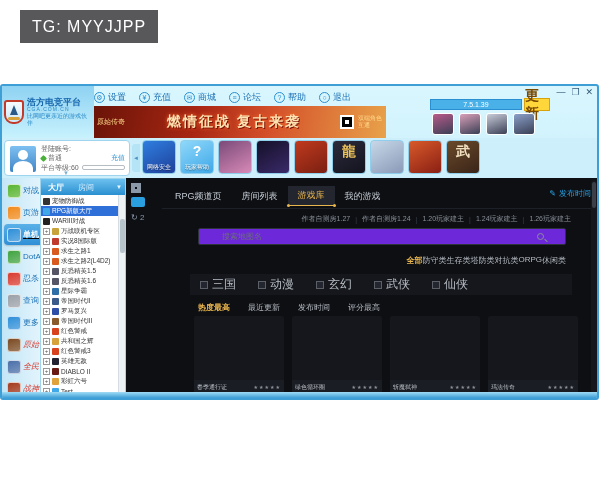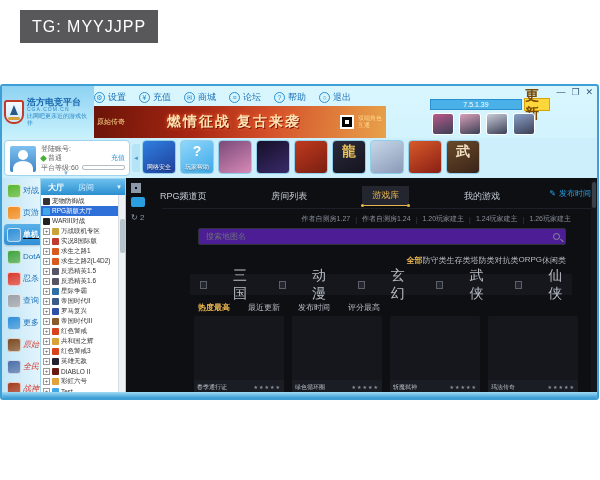--- a/index.html
+++ b/index.html
@@ -104,48 +104,48 @@
   .tree-scroll{position:absolute;right:0;top:16px;width:7px;bottom:0;background:#edf2f5;border-left:1px solid #d5dde2;}
   .tree-thumb{position:absolute;left:1px;top:24px;width:5px;height:34px;background:#b8c4cc;border-radius:2px;cursor:pointer;}
 
   .dark{position:absolute;left:124px;top:92px;width:473px;height:218px;background:#0d0f13;overflow:hidden;}
   .corner-icos{position:absolute;left:5px;top:5px;width:26px;color:#8a98a8;}
   .grid-ico{width:10px;height:10px;margin-bottom:4px;
     background:linear-gradient(90deg,#8a98a8 40%,transparent 40%,transparent 60%,#8a98a8 60%),linear-gradient(#8a98a8 40%,transparent 40%,transparent 60%,#8a98a8 60%);cursor:pointer;}
   .tv-ico{width:14px;height:10px;background:#2a9fe0;border-radius:2px;cursor:pointer;}
   .refresh-row{margin-top:6px;font-size:8px;color:#8a98a8;}
 
-  .main-tabs{position:absolute;left:24px;top:8px;width:360px;display:flex;justify-content:space-between;align-items:center;height:20px;}
+  .main-tabs{position:absolute;left:39px;top:8px;width:360px;display:flex;align-items:center;height:20px;}
   .mtab{font-size:9px;color:#c3c9d2;cursor:pointer;padding:3px 10px;position:relative;}
   .mtab.sel{background:#23262e;color:#e8b54e;border-bottom:1px solid #e8b54e;}
   .mtab.sel:before,.mtab.sel:after{content:"";position:absolute;bottom:-2px;width:3px;height:3px;background:#e8b54e;border-radius:50%;}
   .mtab.sel:before{left:-1px;} .mtab.sel:after{right:-1px;}
   .author-link{position:absolute;right:8px;top:10px;display:flex;gap:3px;align-items:center;color:#2a9fe0;font-size:8px;cursor:pointer;}
   .tab-rule{position:absolute;left:36px;right:6px;top:30px;height:1px;background:#1d2028;}
 
   .quick-links{position:absolute;right:28px;top:36px;display:flex;align-items:center;font-size:7px;color:#8a8f98;}
   .quick-links .ql{cursor:pointer;}
   .quick-links .sep{color:#3a3f48;margin:0 5px;}
 
-  .searchbar{position:absolute;left:72px;top:50px;width:368px;height:17px;background:#4c1d95;border:1px solid #2e323a;
-    border-radius:2px;display:flex;align-items:center;padding:0 5px;}
+  .searchbar{position:absolute;left:72px;top:50px;width:368px;height:17px;background:#6d28d9;border:1px solid #2e323a;
+    border-radius:2px;display:flex;align-items:center;padding:0 21px;}
   .searchbar input{flex:1;background:transparent;border:none;outline:none;color:#c3c9d2;font-size:8px;}
   .searchbar input::placeholder{color:#6a6f78;}
   .mag{width:7px;height:7px;border:1px solid #8a8f98;border-radius:50%;position:relative;cursor:pointer;flex:none;}
   .mag:after{content:"";position:absolute;left:6px;top:6px;width:4px;height:1px;background:#8a8f98;transform:rotate(45deg);}
 
   .cat-row{position:absolute;left:72px;top:77px;width:368px;display:flex;justify-content:flex-end;}
   .cat{font-size:8px;color:#b8bdc5;cursor:pointer;}
   .cat.sel{color:#e8b54e;font-weight:bold;}
 
   .tag-row{position:absolute;left:64px;top:96px;width:382px;height:21px;background:#15171c;display:flex;align-items:center;
     gap:22px;padding-left:10px;}
   .tag{display:flex;align-items:center;gap:4px;cursor:pointer;}
   .tag .cb{width:8px;height:8px;border:1px solid #5a5f68;background:#23262e;}
-  .tag .tl{font-size:14px;color:#b8bdc5;margin-left:22px;}
+  .tag .tl{font-size:12px;color:#b8bdc5;}
 
   .sort-row{position:absolute;left:72px;top:124px;display:flex;gap:18px;}
   .sort{font-size:8px;color:#b8bdc5;cursor:pointer;}
   .sort.sel{color:#e8b54e;font-weight:bold;}
 
   .cards{position:absolute;left:68px;top:138px;display:flex;gap:8px;}
   .card{width:90px;height:78px;background:#15171c;border-radius:2px;overflow:hidden;cursor:pointer;position:relative;}
   .card-art{height:64px;position:relative;overflow:hidden;}
   .card-title{position:absolute;left:0;bottom:8px;width:100%;text-align:center;font-weight:bold;}
   .card-foot{position:absolute;left:0;bottom:0;width:100%;height:14px;background:#1a1d23;display:flex;align-items:center;

